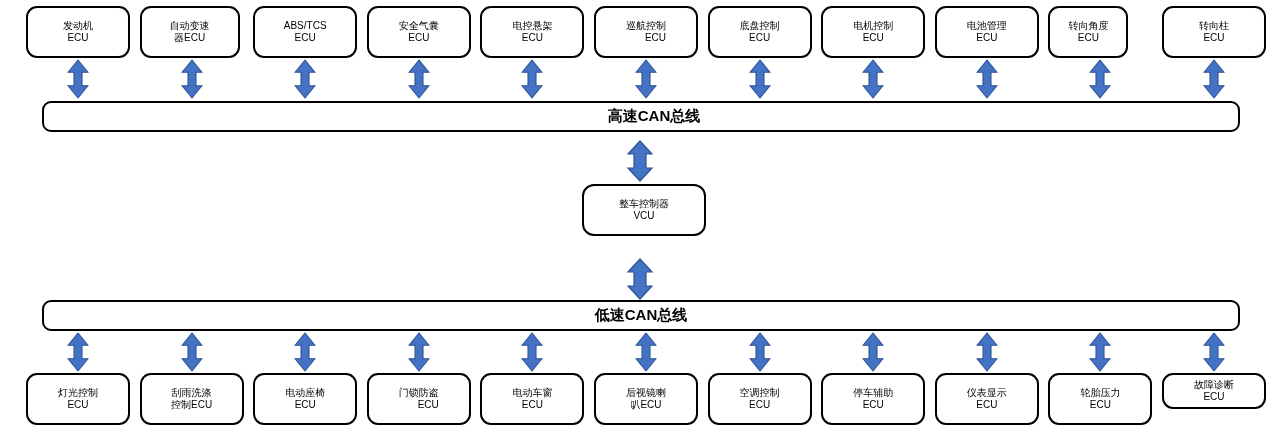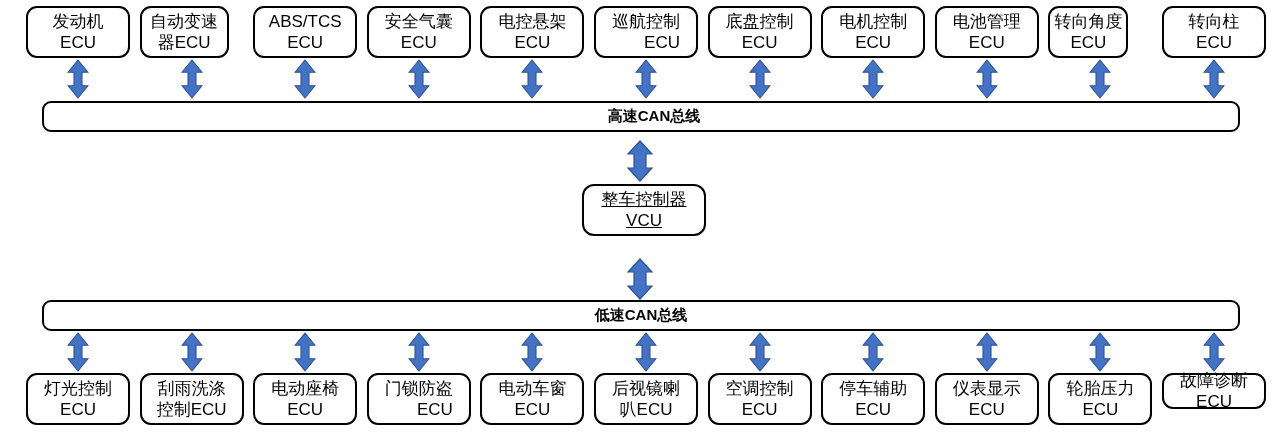--- a/index.html
+++ b/index.html
@@ -24,21 +24,21 @@
     position: absolute;
     box-sizing: border-box;
     border: 2.2px solid #000000;
     border-radius: 11px;
     background: #ffffff;
     display: flex;
     align-items: center;
     justify-content: center;
     text-align: center;
     color: #000000;
-    font-size: 17px;
+    font-size: 10px;
     line-height: 1.24;
     letter-spacing: 0px;
   }
   .node .label {
     display: block;
     padding: 0 2px;
     white-space: pre-line;
   }
   .node.vcu {
     border-radius: 12px;
@@ -70,21 +70,21 @@
 </head>
 <body>
 
 <div id="diagram">
 
   <div id="top-nodes">
       <div class="node" style="left: 26px; top: 6px; width: 104px; height: 52px;">
         <span class="label">发动机
 ECU</span>
       </div>
-      <div class="node" style="left: 139.6px; top: 6px; width: 89px; height: 52px;">
+      <div class="node" style="left: 139.6px; top: 6px; width: 100px; height: 52px;">
         <span class="label">自动变速
 器ECU</span>
       </div>
       <div class="node" style="left: 253.2px; top: 6px; width: 104px; height: 52px;">
         <span class="label">ABS/TCS
 ECU</span>
       </div>
       <div class="node" style="left: 366.8px; top: 6px; width: 104px; height: 52px;">
         <span class="label">安全气囊
 ECU</span>
@@ -180,21 +180,21 @@
   <div class="bus" id="bus-high" style="left:42px; top:101px; width:1198px; height:31px;padding-left:26px;">
     <span>高速CAN总线</span>
   </div>
 
   <div class="arrow" style="left:626px; top:140px;">
     <svg width="28" height="42" viewBox="0 0 28 42" aria-hidden="true">
       <polygon points="14,1 26,14 20,14 20,28 26,28 14,41 2,28 8,28 8,14 2,14" fill="#4472C4" stroke="#2E5395" stroke-width="1.2" stroke-linejoin="miter"></polygon>
     </svg>
   </div>
 
-  <div class="node vcu" id="node-vcu" style="left:582px; top:184px; width:124px; height:52px;text-decoration:underline;">
+  <div class="node vcu" id="node-vcu" style="left:582px; top:184px; width:124px; height:52px;">
     <span class="label">整车控制器
 VCU</span>
   </div>
 
   <div class="arrow" style="left:626px; top:258px;">
     <svg width="28" height="42" viewBox="0 0 28 42" aria-hidden="true">
       <polygon points="14,1 26,14 20,14 20,28 26,28 14,41 2,28 8,28 8,14 2,14" fill="#4472C4" stroke="#2E5395" stroke-width="1.2" stroke-linejoin="miter"></polygon>
     </svg>
   </div>
 

